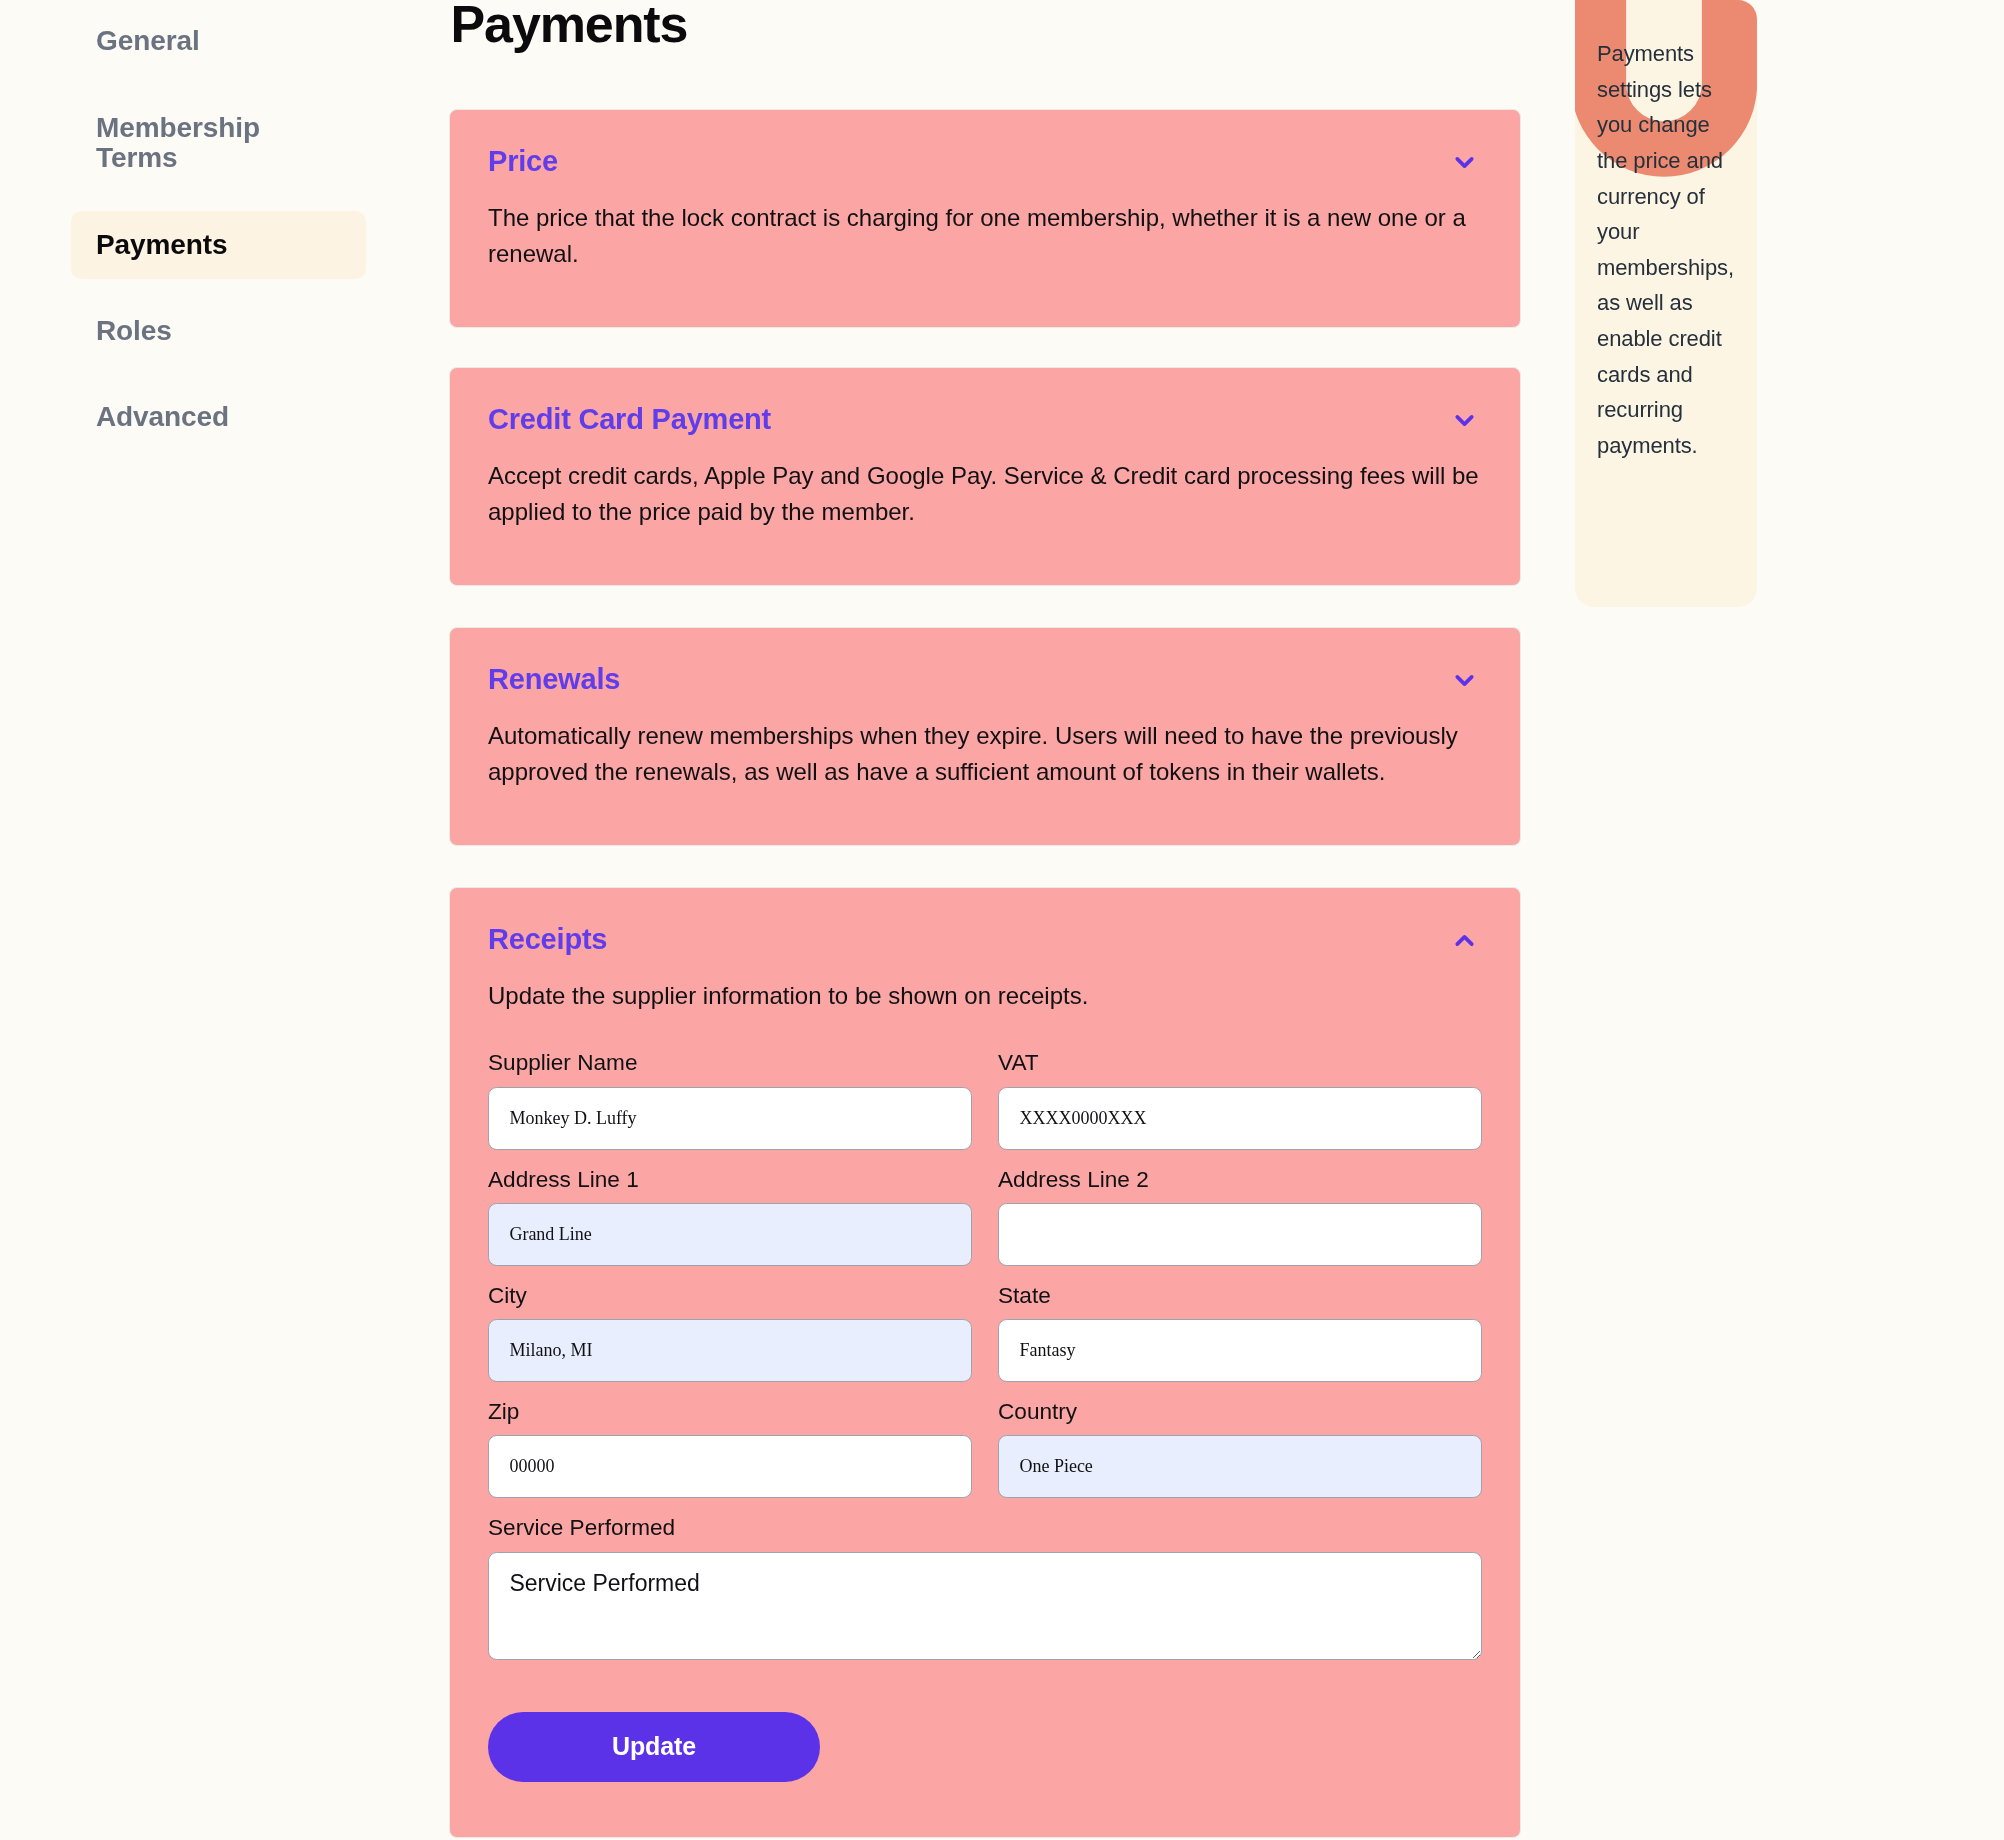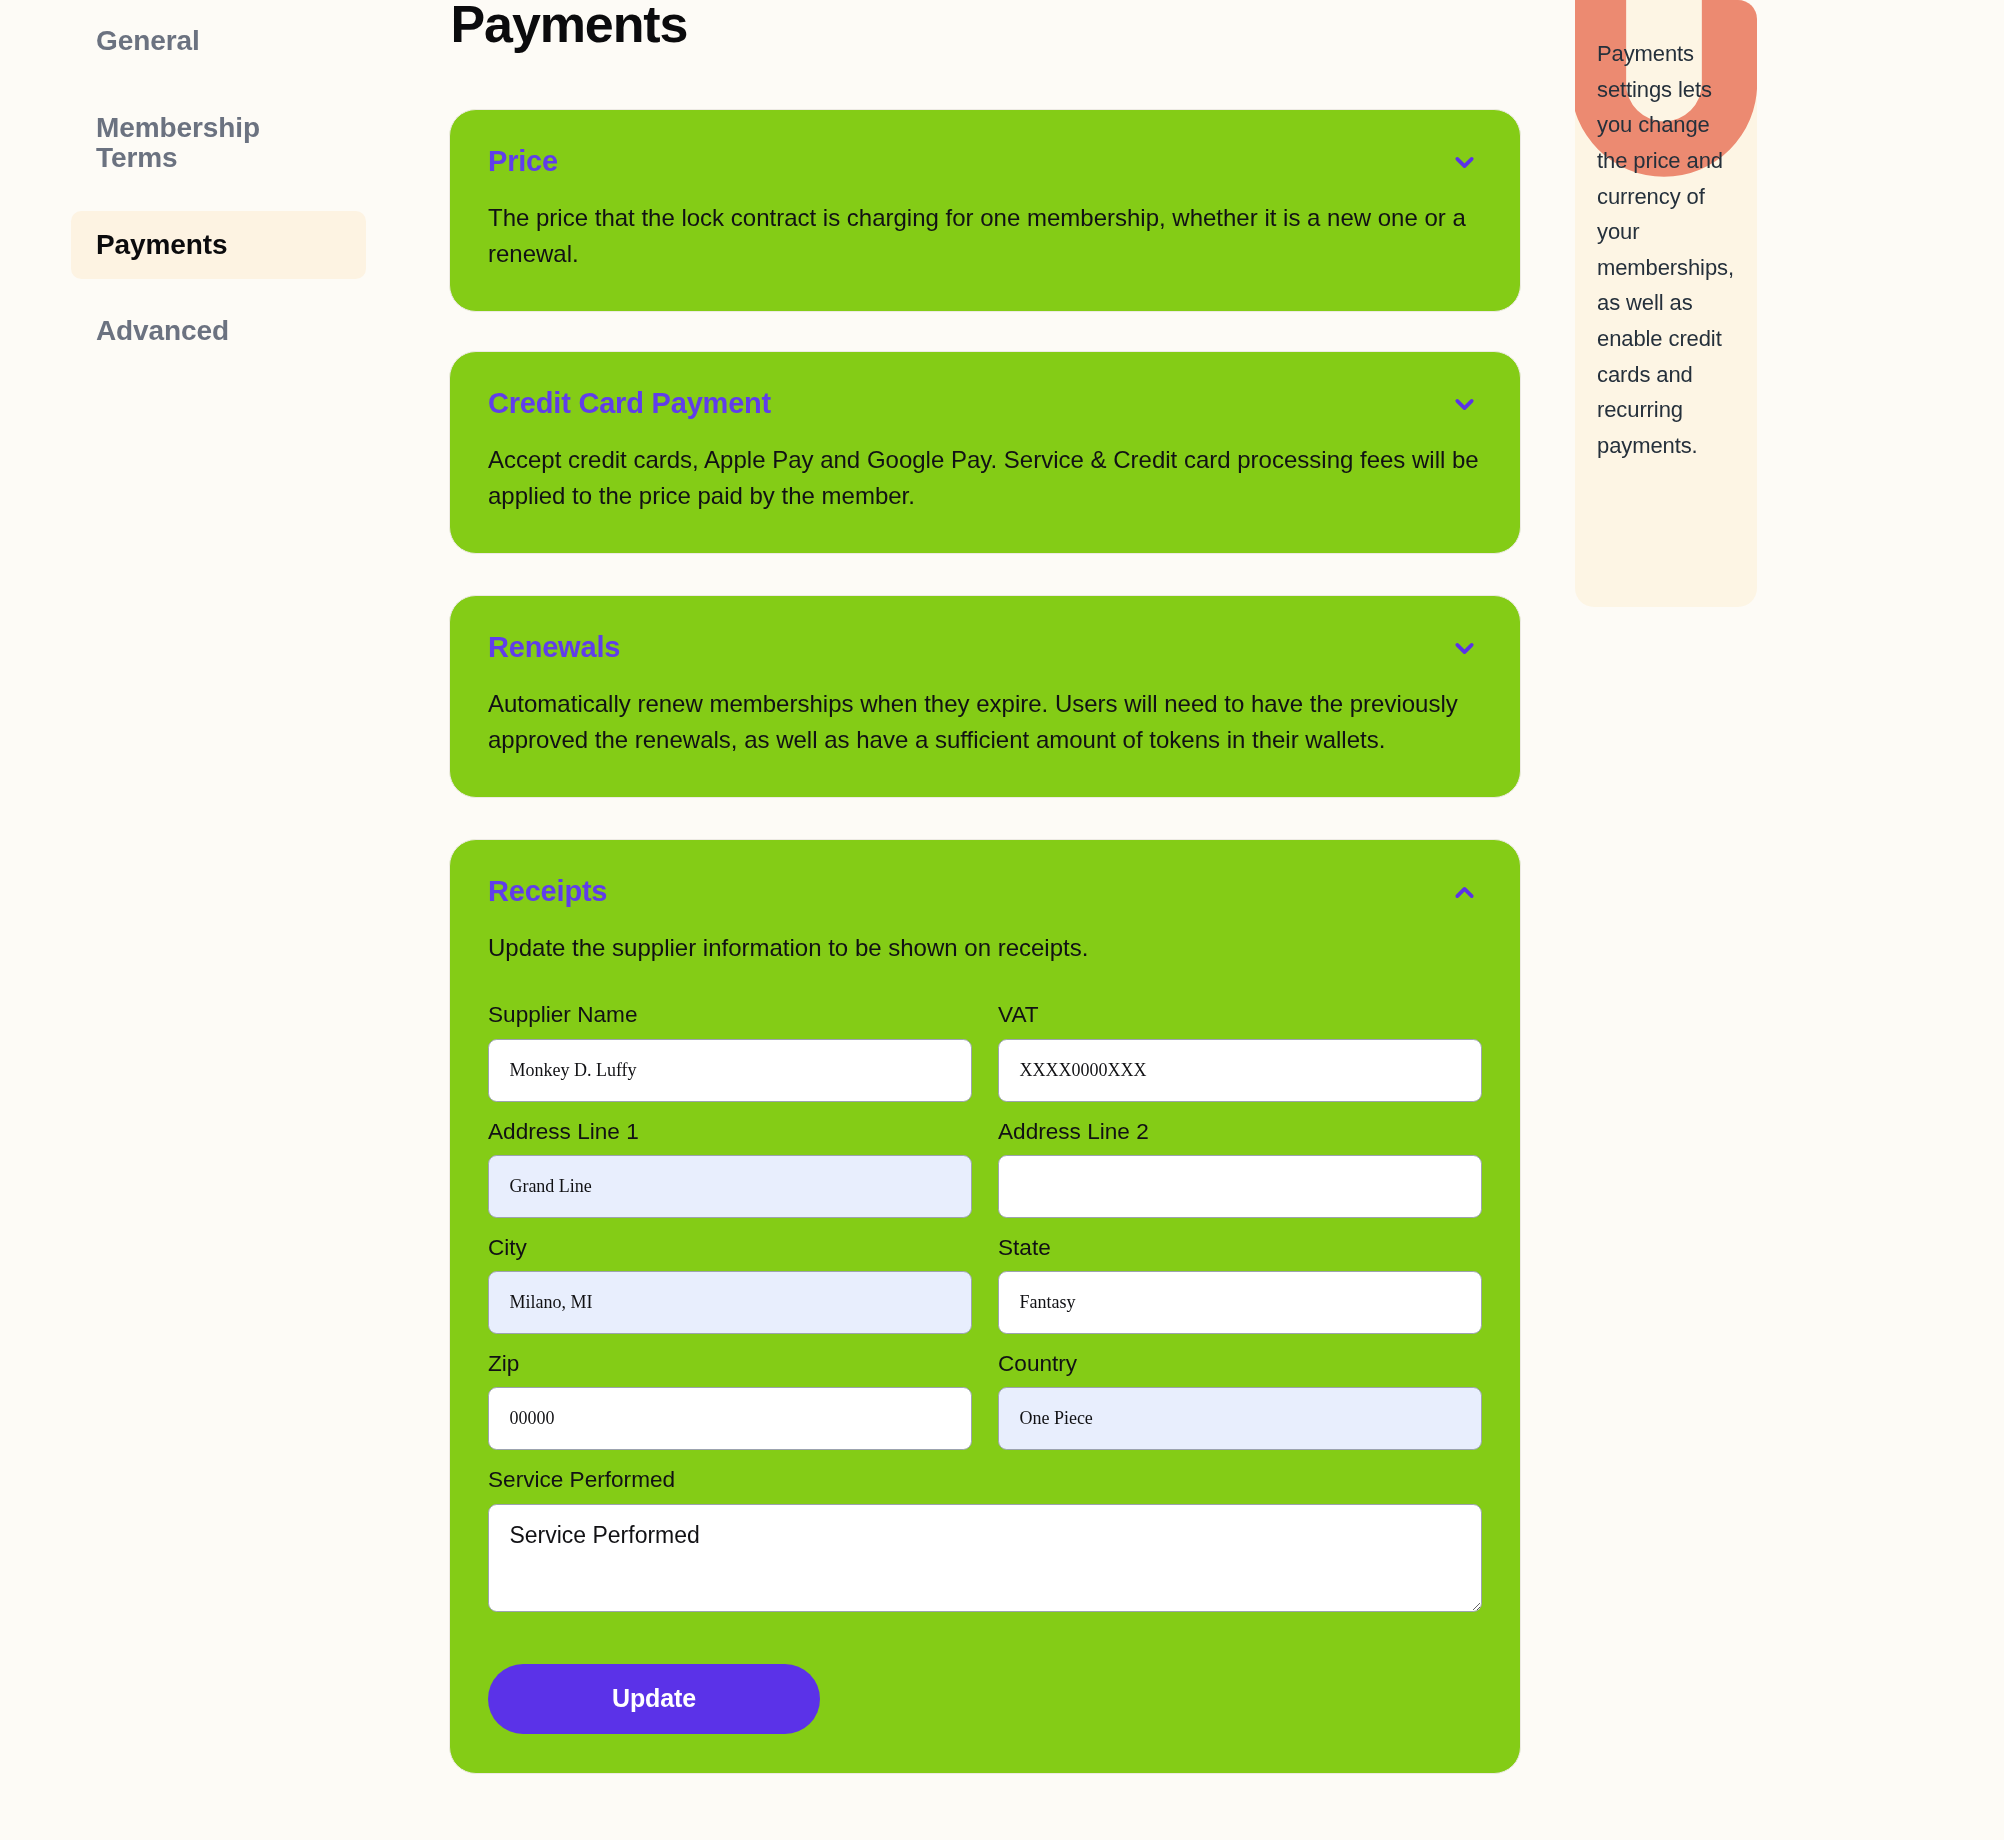--- a/index.html
+++ b/index.html
@@ -57,24 +57,24 @@
     font-size: 52px;
     font-weight: bold;
     color: #0B0B0D;
     letter-spacing: -1.1px;
     margin: -5.8px 0 0 0;
     padding-left: 1.5px;
   }
 
   .card {
     position: relative;
-    background: #84cc16;
+    background: #fca5a5;
     border: 1.5px solid #EDEAE4;
-    border-radius: 27px;
-    padding: 35px 38px 39px 38px;
+    border-radius: 8px;
+    padding: 35px 38px 55px 38px;
     margin-top: 0;
   }
 
   .card-title {
     font-size: 29px;
     font-weight: bold;
     color: #603DEB;
     letter-spacing: -0.2px;
     margin-bottom: 22px;
   }
@@ -202,20 +202,23 @@
     <div class="nav-item">
       <span>General</span>
     </div>
     <div class="nav-item">
       <span>Membership Terms</span>
     </div>
     <div class="nav-item active">
       <span>Payments</span>
     </div>
     <div class="nav-item">
+      <span>Roles</span>
+    </div>
+    <div class="nav-item">
       <span>Advanced</span>
     </div>
   </nav>
 
   <main class="main">
 
     <h1 class="page-title">Payments</h1>
 
     <section class="card" style="margin-top:55px;">
       <span class="chevron">

